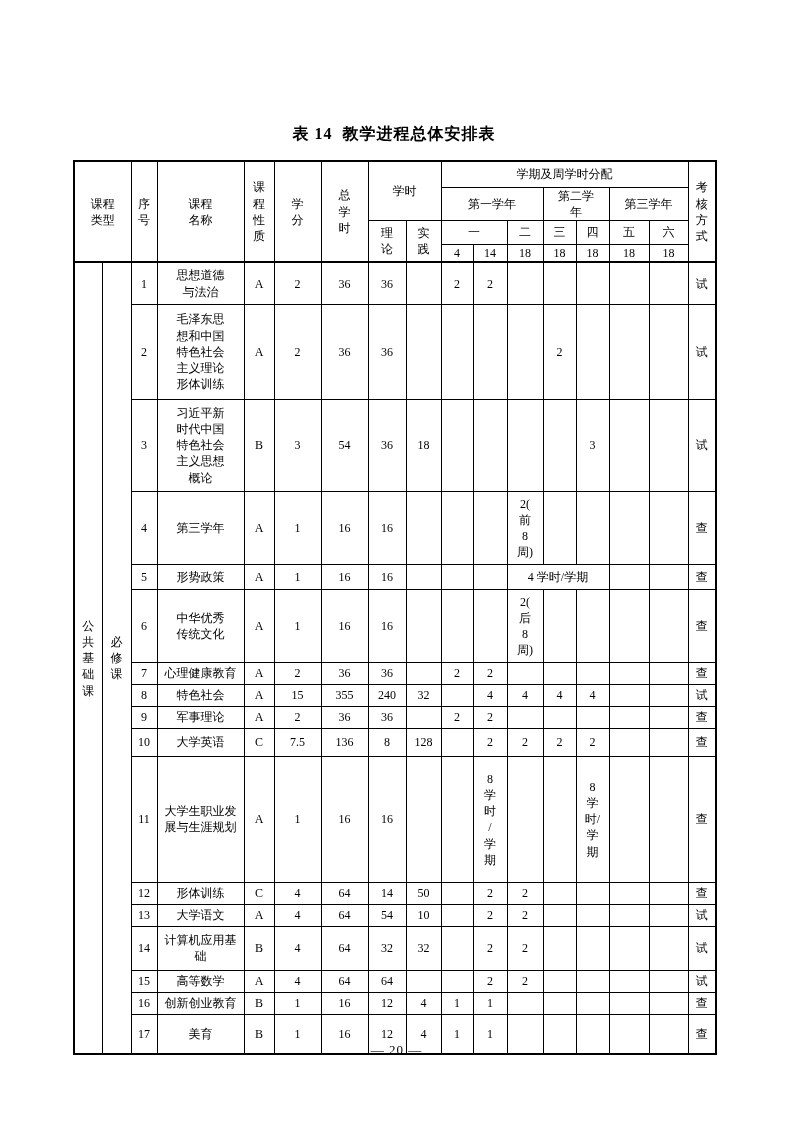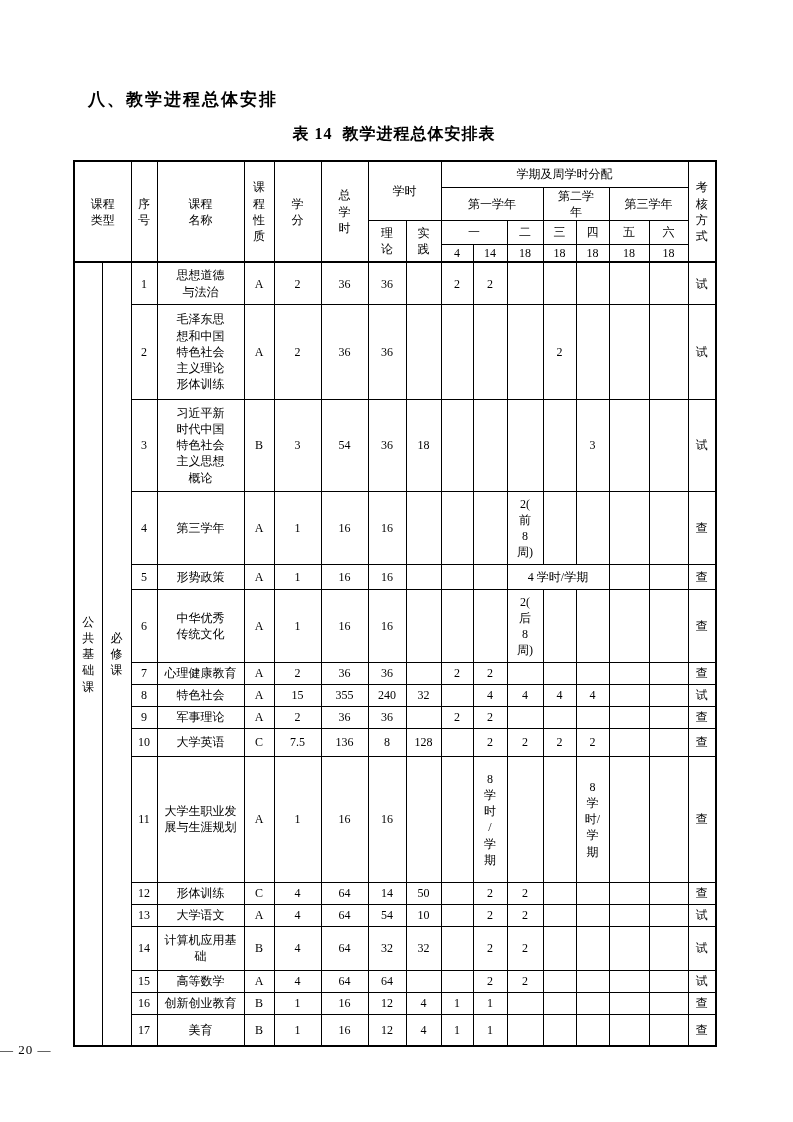--- a/index.html
+++ b/index.html
@@ -40,29 +40,28 @@
     overflow:hidden;
   }
   thead td{line-height:1.25;}
   tbody tr:first-child td{border-top-width:2px;}
   td.name-cell{line-height:1.5;}
   td.vtext{line-height:1.4;}
   td.cat-cell{line-height:1.55;font-size:12.5px;}
   td.tall-cell{line-height:1.6;}
   .page-number{
     position:absolute;left:0;top:1042px;width:793px;
-    text-align:left;font-size:13px;letter-spacing:1px;
+    text-align:center;font-size:13px;letter-spacing:1px;
   }
 </style>
 </head>
 <body>
 
 <div class="page">
 
-  <div class="section-title">八、教学进程总体安排</div>
   <div class="table-caption">表 14  教学进程总体安排表</div>
 
   <table class="schedule">
     <colgroup>
       <col style="width:28px">
         <col style="width:29px">
         <col style="width:26px">
       <col style="width:87px">
         <col style="width:30px">
         <col style="width:47px">
@@ -429,21 +428,21 @@
         <td>4</td>
         <td>1</td>
         <td>1</td>
         <td></td>
         <td></td>
         <td></td>
         <td></td>
         <td></td>
         <td>查</td>
       </tr>
-      <tr style="height:32px">
+      <tr style="height:40px">
         <td>17</td>
         <td class="name-cell">美育</td>
         <td>B</td>
         <td>1</td>
         <td>16</td>
         <td>12</td>
         <td>4</td>
         <td>1</td>
         <td>1</td>
         <td></td>

